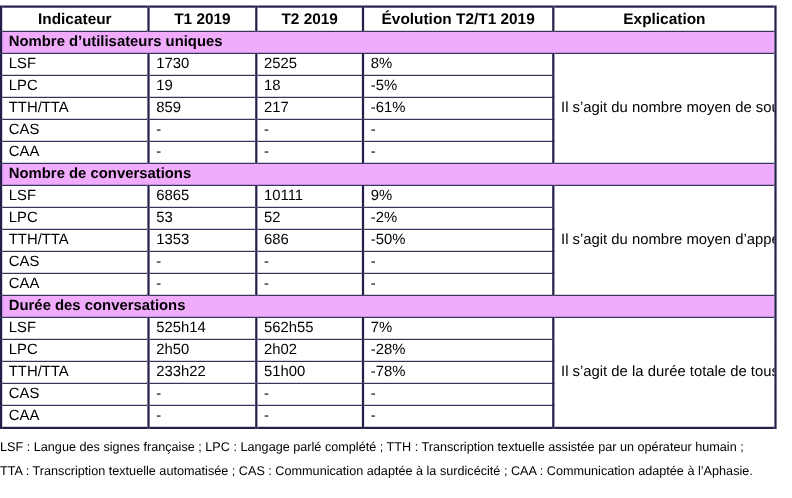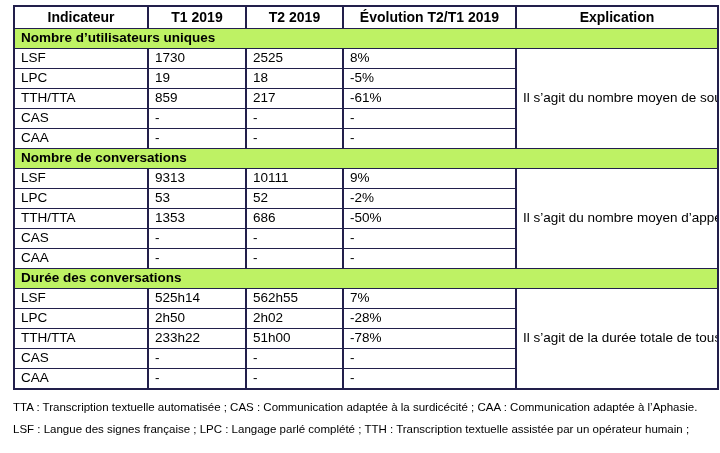--- a/index.html
+++ b/index.html
@@ -6,21 +6,21 @@
     margin: 0;
     padding: 0;
     background: #ffffff;
     font-family: "Liberation Sans", sans-serif;
     color: #000000;
   }
   .page {
     width: 720px;
     height: 453px;
     box-sizing: border-box;
-    padding: 5px 8px 0 13px;
+    padding: 5px 8px 0 0;
     background: #ffffff;
   }
   table.stats {
     border-collapse: collapse;
     table-layout: fixed;
     width: 704px;
     border: 2px solid #221F4B;
   }
   table.stats th,
   table.stats td {
@@ -35,21 +35,21 @@
     overflow: hidden;
     white-space: nowrap;
   }
   table.stats th {
     font-weight: bold;
     text-align: center;
     height: 19px;
     font-size: 14px;
   }
   td.section-title {
-    background: #bef264;
+    background: #f0abfc;
     font-weight: bold;
     font-size: 14px;
   }
   td.indicator {
   }
   td.explication {
     font-size: 12.5px;
     line-height: 1.3;
     text-align: justify;
     vertical-align: middle;
@@ -117,21 +117,21 @@
           <td class="indicator">CAA</td>
           <td>-</td>
           <td>-</td>
           <td>-</td>
         </tr>
         <tr>
           <td colspan="5" class="section-title">Nombre de conversations</td>
         </tr>
         <tr>
           <td class="indicator">LSF</td>
-          <td>9313</td>
+          <td>6865</td>
           <td>10111</td>
           <td>9%</td>
           <td rowspan="5" class="explication">Il s’agit du nombre moyen d’appels émis ou reçus par l’ensemble des utilisateurs au cours d’un mois.</td>
         </tr>
         <tr>
           <td class="indicator">LPC</td>
           <td>53</td>
           <td>52</td>
           <td>-2%</td>
         </tr>
@@ -184,16 +184,16 @@
         <tr>
           <td class="indicator">CAA</td>
           <td>-</td>
           <td>-</td>
           <td>-</td>
         </tr>
       </tbody>
   </table>
 
   <div class="footnote">
+    <div>LSF : Langue des signes française ; LPC : Langage parlé complété ; TTH : Transcription textuelle assistée par un opérateur humain ;</div>
     <div>TTA : Transcription textuelle automatisée ; CAS : Communication adaptée à la surdicécité ; CAA : Communication adaptée à l’Aphasie.</div>
-    <div>LSF : Langue des signes française ; LPC : Langage parlé complété ; TTH : Transcription textuelle assistée par un opérateur humain ;</div>
   </div>
 </div>
 
 </body></html>

